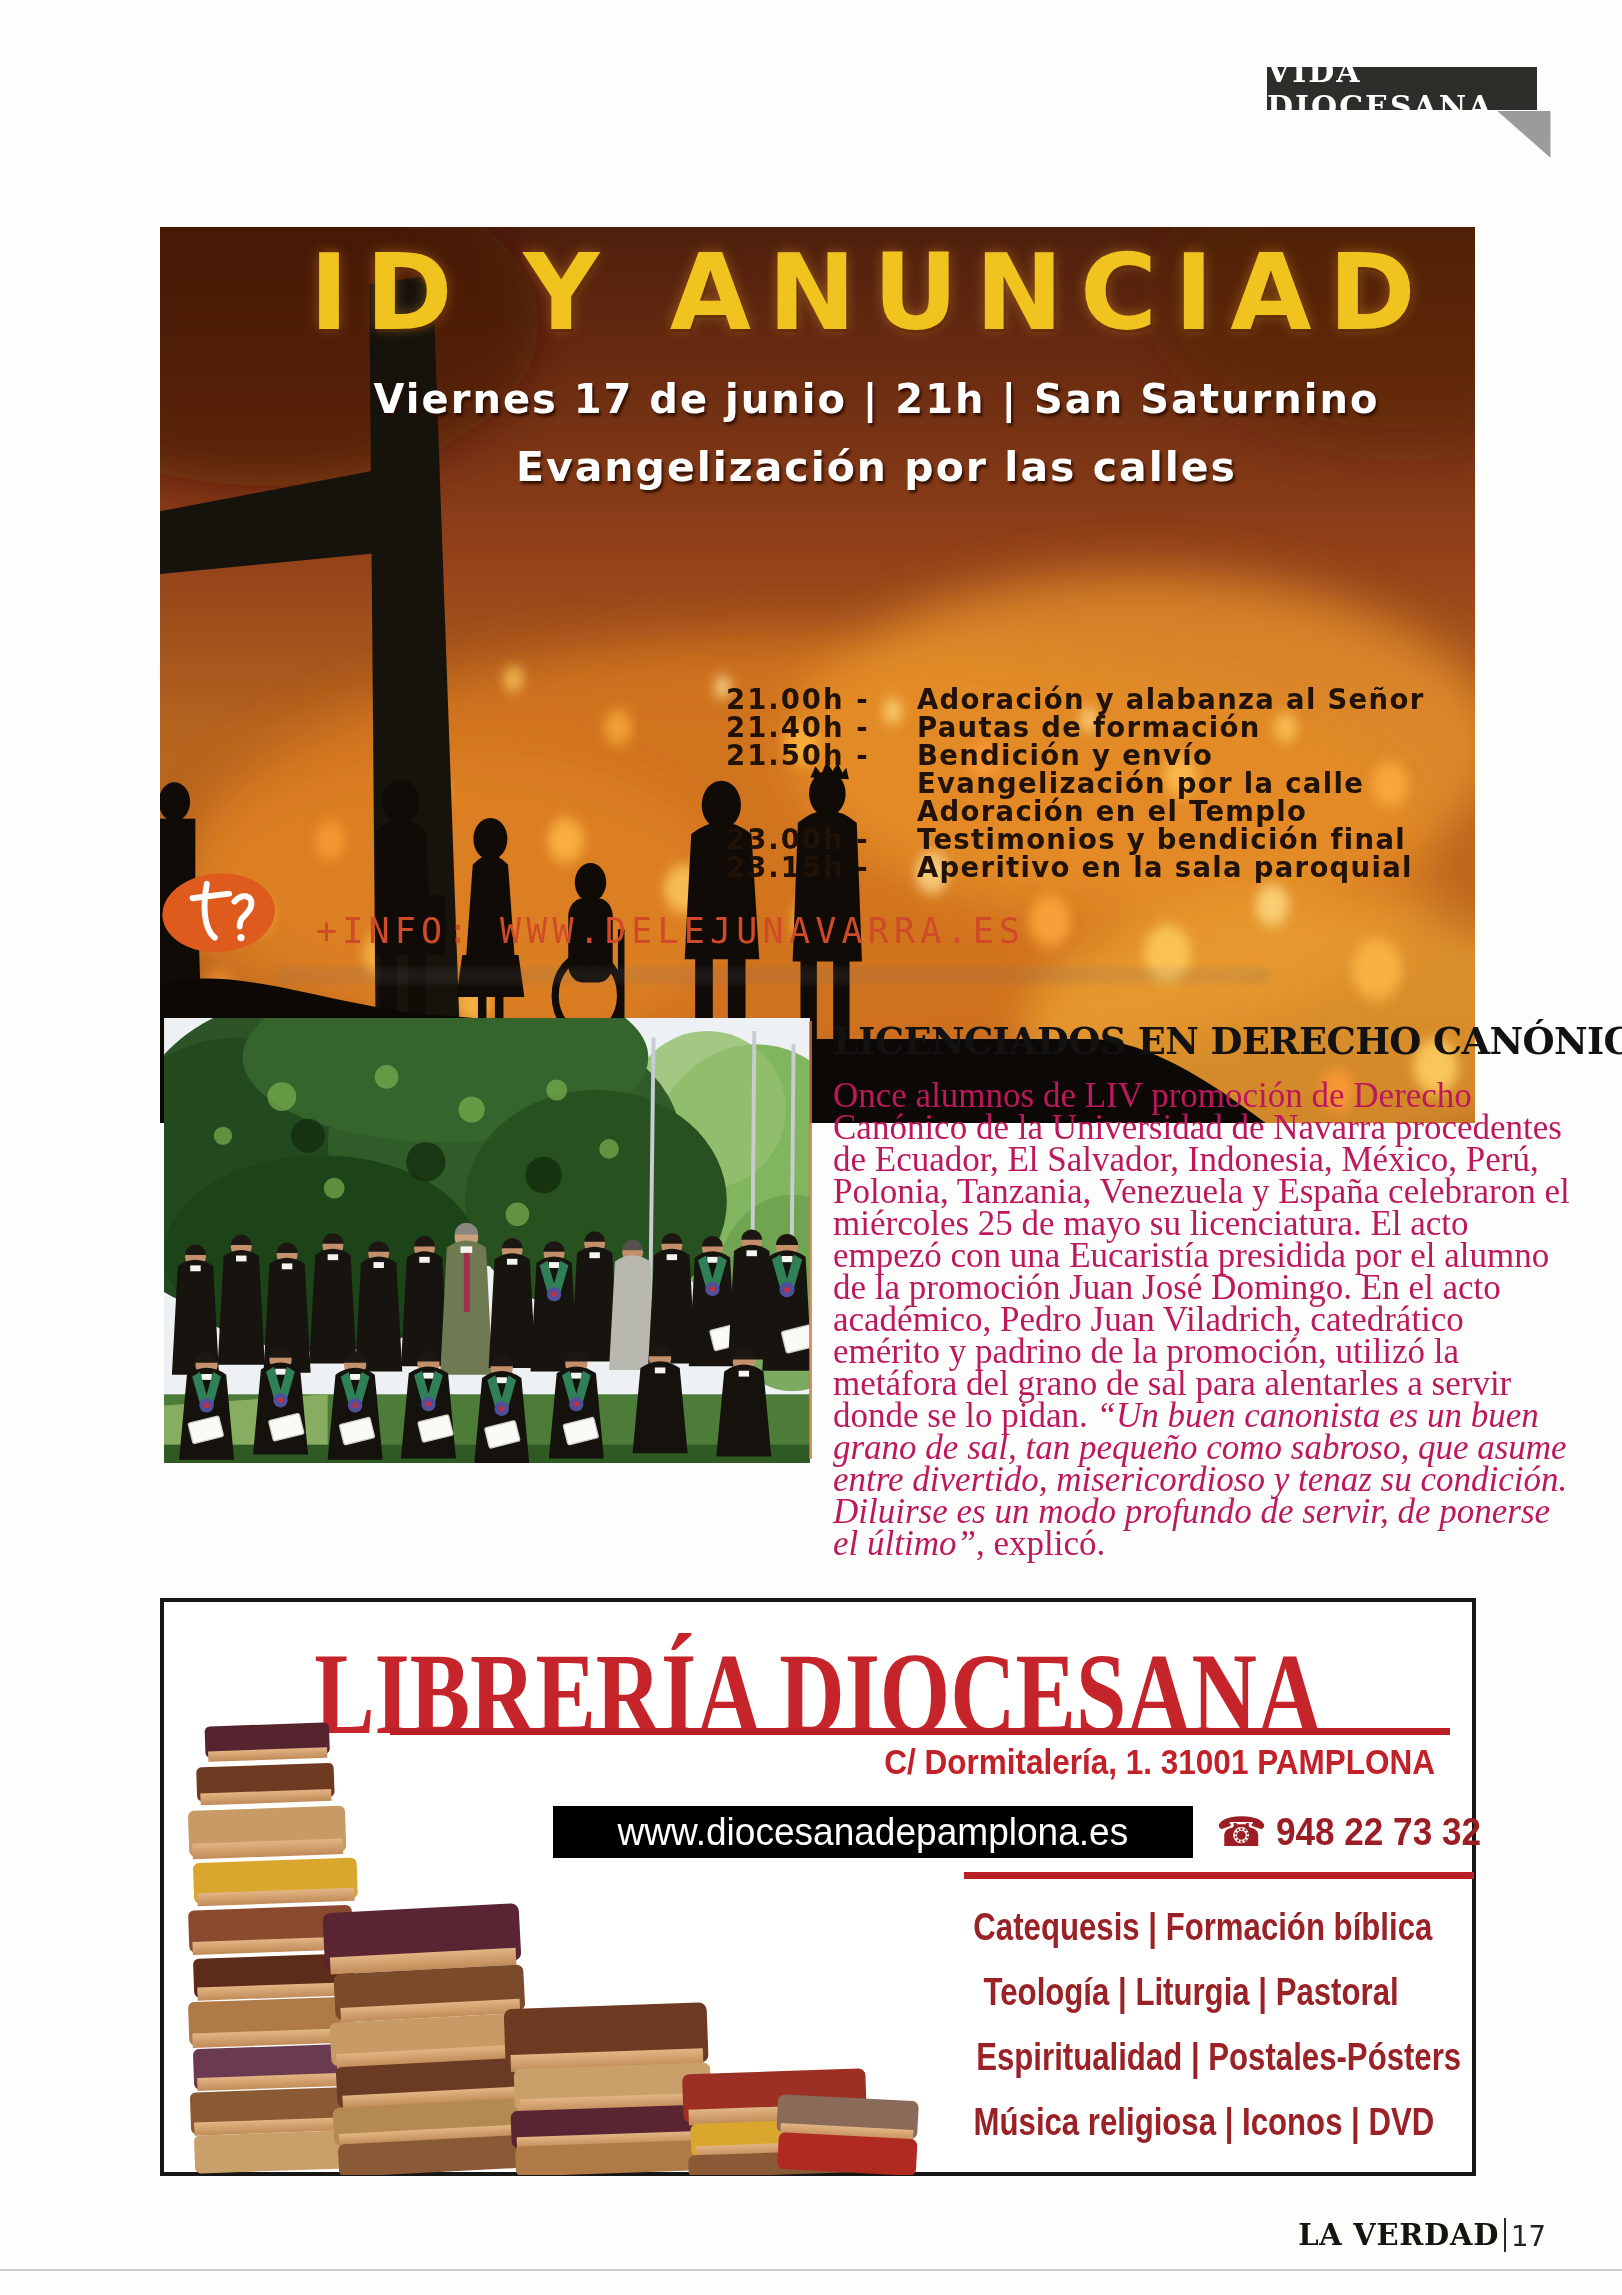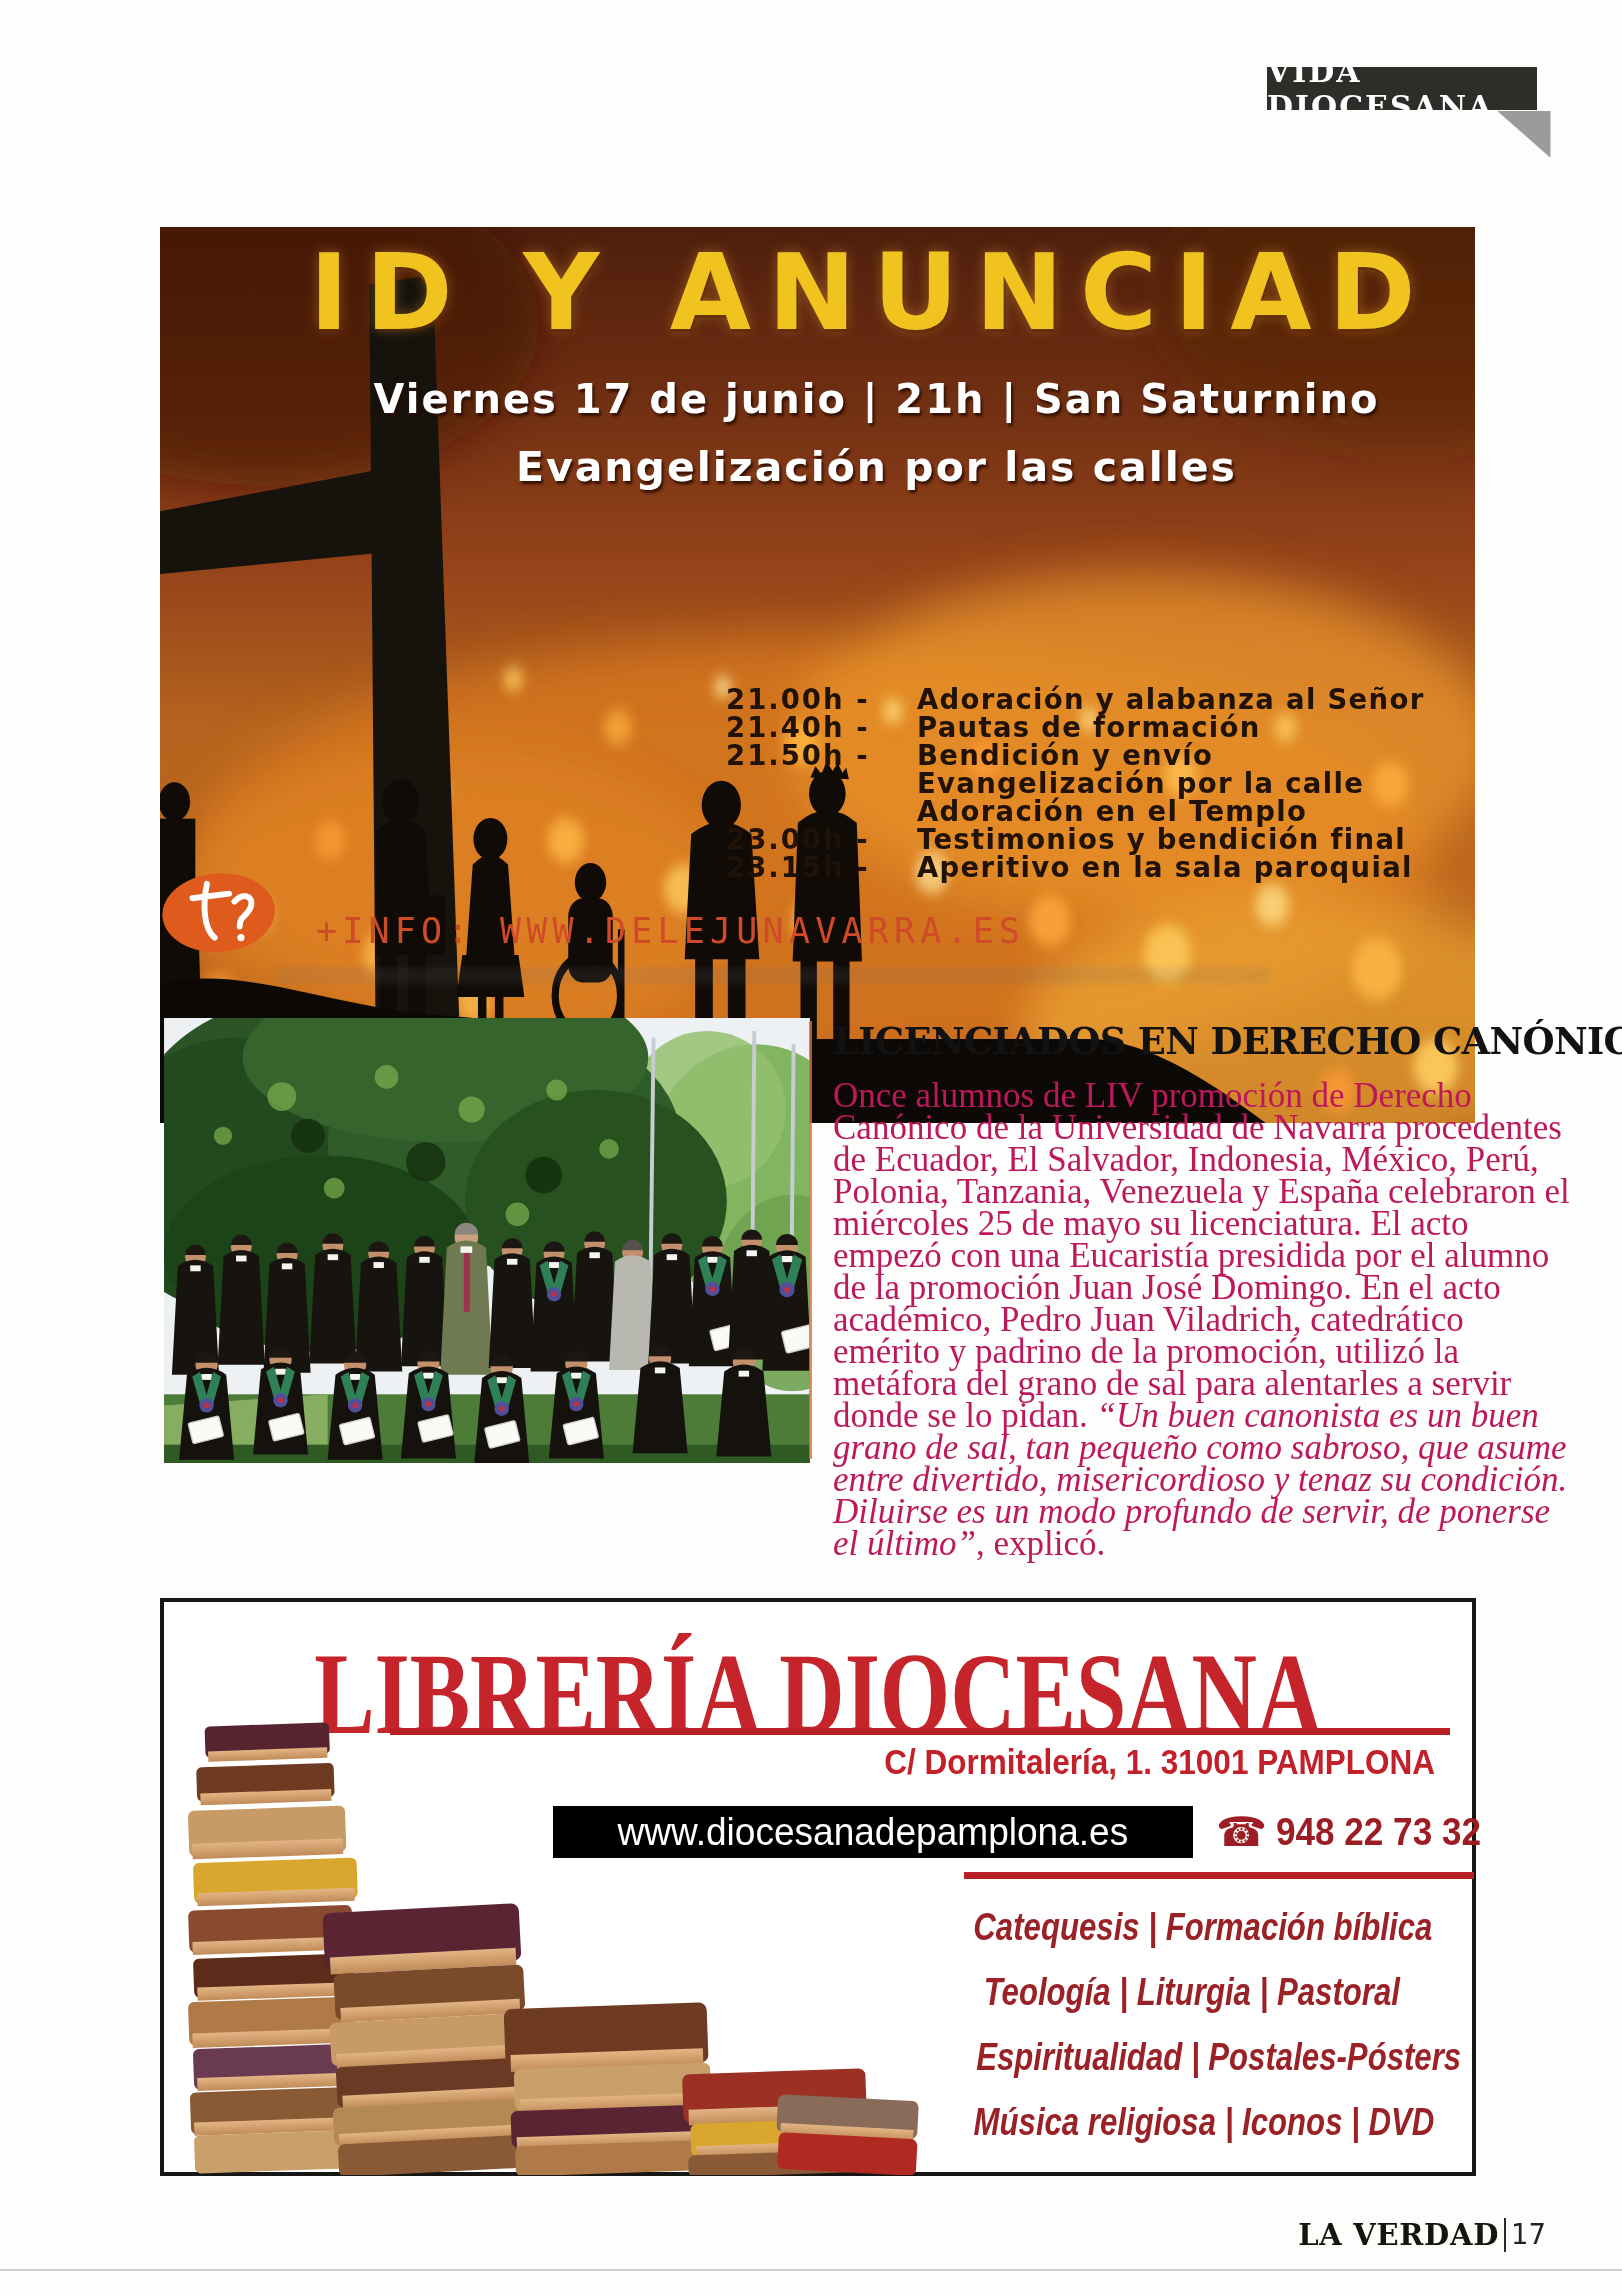--- a/index.html
+++ b/index.html
@@ -65,27 +65,27 @@
   .ad-webbox { position:absolute; left:389px; top:204px; width:640px; height:52px; background:#000000;
       display:flex; align-items:center; justify-content:center; }
   .ad-webbox span { font-family:"Liberation Sans", sans-serif; font-size:39px; color:#ffffff;
       transform:scaleX(.95); white-space:nowrap; }
   .ad-phone { position:absolute; left:1052px; top:208px; display:flex; align-items:center; gap:9.2px;
       color:#9c1e24; font-family:"Liberation Sans", sans-serif; font-weight:bold; }
   .ad-phone .ph-ic { font-family:"DejaVu Sans", sans-serif; font-size:41px; line-height:41px; }
   .ad-phone .ph-no { font-size:39px; transform:scaleX(.9); transform-origin:left; white-space:nowrap; }
   .ad-rule2 { position:absolute; left:800px; top:270px; width:510px; height:7.2px; background:#b92025; }
   .ad-cats { position:absolute; left:759px; top:293px; width:537px; text-align:center; }
-  .ad-cats .cat { display:block; height:65px; line-height:65px;font-style:italic; }
+  .ad-cats .cat { display:block; height:65px; line-height:65px; }
   .ad-cats .cat span { display:inline-block; font-family:"Liberation Sans", sans-serif; font-weight:bold;
       font-size:38px; color:#9a2227; transform:scaleX(.82); transform-origin:center; white-space:nowrap; }
   .ad-books { position:absolute; left:3.3px; top:103px; }
 
   
-  .footer { position:absolute; top:2218px; right:77px; display:flex; align-items:flex-start; gap:5px; }
+  .footer { position:absolute; top:2218px; right:77px; display:flex; align-items:flex-end; gap:5px; }
   .footer .mag { font-family:"DejaVu Serif", serif; font-weight:bold; font-size:29px; color:#17140f; letter-spacing:0.7px; }
   .footer .sep { width:2px; height:34px; background:#2a2a2a; }
   .footer .pg  { font-family:"DejaVu Sans", sans-serif; font-size:27.5px; color:#222; }
   .scan-line { position:absolute; left:0; top:2269px; width:100%; height:2px; background:#cdcdca; }
 </style>
 </head>
 <body>
 
 <div id="page">
 

